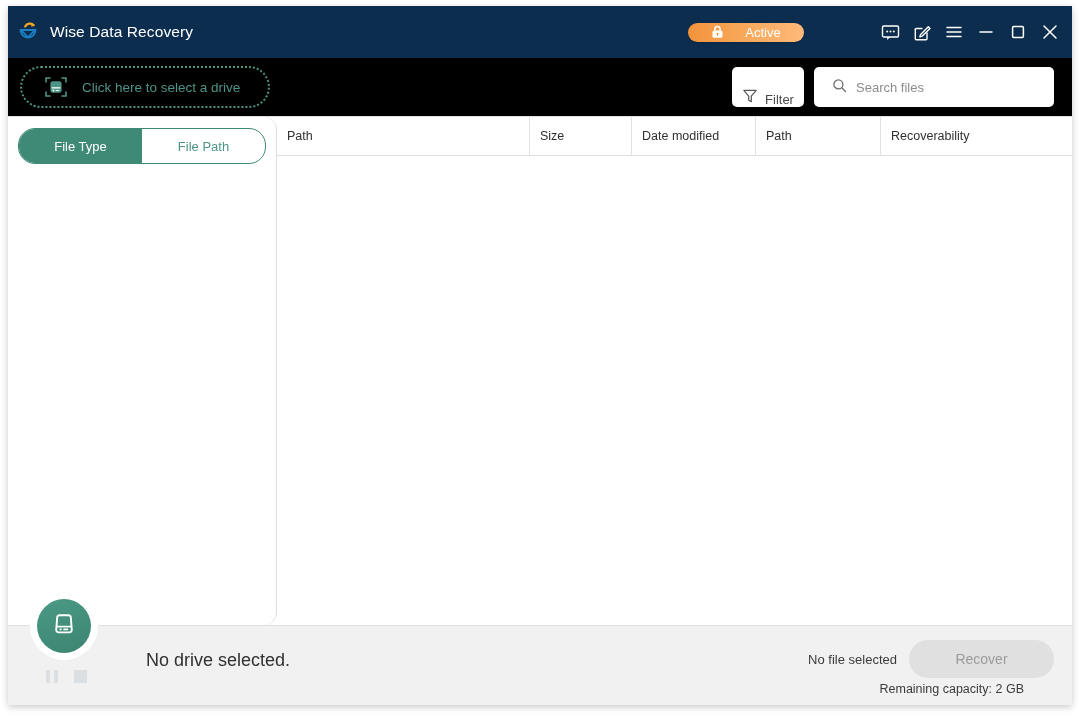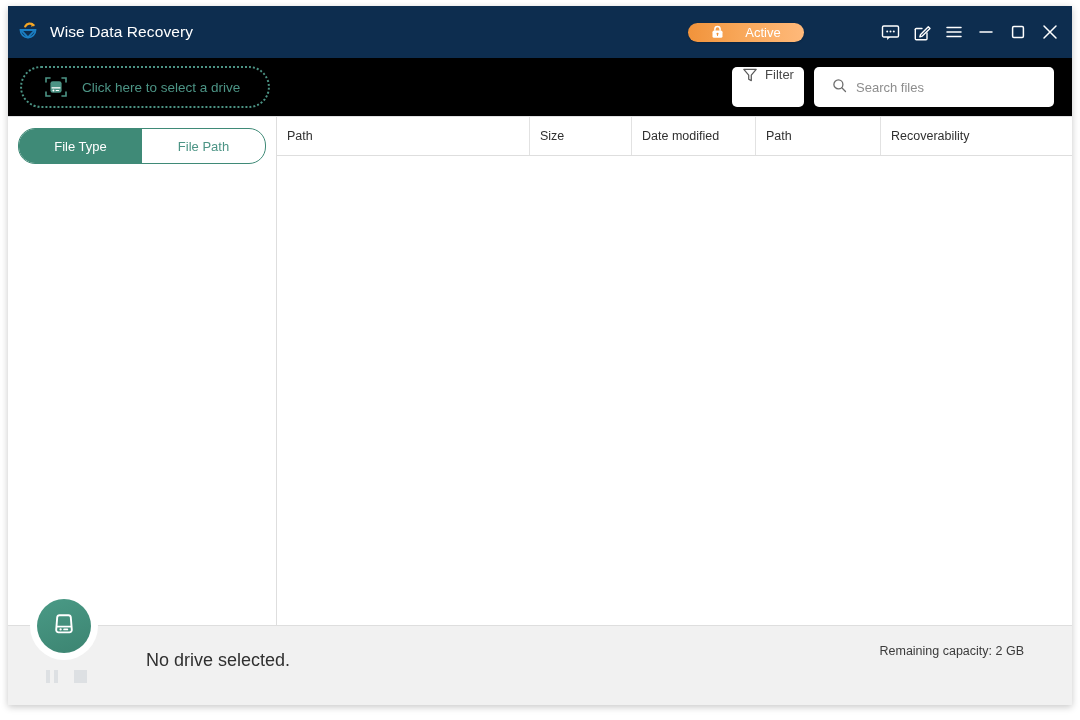--- a/index.html
+++ b/index.html
@@ -123,21 +123,21 @@
     display: flex;
     align-items: center;
     gap: 10px;
   }
   .filter-btn {
     height: 40px;
     width: 72px;
     background: #ffffff;
     border-radius: 5px;
     display: flex;
-    align-items: flex-start;
+    align-items: flex-end;
     justify-content: center;
     gap: 7px;
     cursor: pointer;
     font-size: 13px;
     color: #4a4a4a;
   }
   .search-box {
     height: 40px;
     width: 240px;
     background: #ffffff;
@@ -166,20 +166,21 @@
     display: flex;
     min-height: 0;
     background: #ffffff;
   }
   .sidebar {
     width: 268px;
     flex: none;
     border-right: 1px solid #dedede;
     background: #ffffff;
     position: relative;
+    border-radius: 13px;
   }
   .seg-control {
     margin: 11px 10px 0 10px;
     height: 34px;
     border-radius: 17px;
     border: 1px solid #3f8a77;
     background: #ffffff;
     display: flex;
     overflow: hidden;
   }
@@ -494,18 +495,24 @@
       <span class="pause-ico">
           <i></i>
           <i></i>
         </span>
       <span class="stop-ico"></span>
     </div>
 
     <div class="drive-status">No drive selected.</div>
 
     <div class="footer-right">
+      <div class="fr-row1">
+        <span class="no-file">No file selected</span>
+        <div class="recover-btn">
+          <span>Recover</span>
+        </div>
+      </div>
       <div class="capacity">Remaining capacity: 2 GB</div>
     </div>
 
   </div>
 
 </div>
 
 </body></html>

